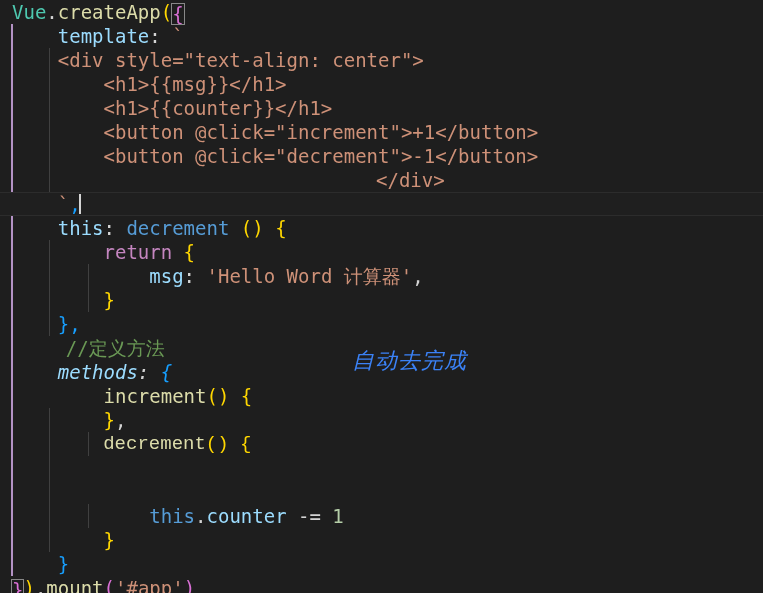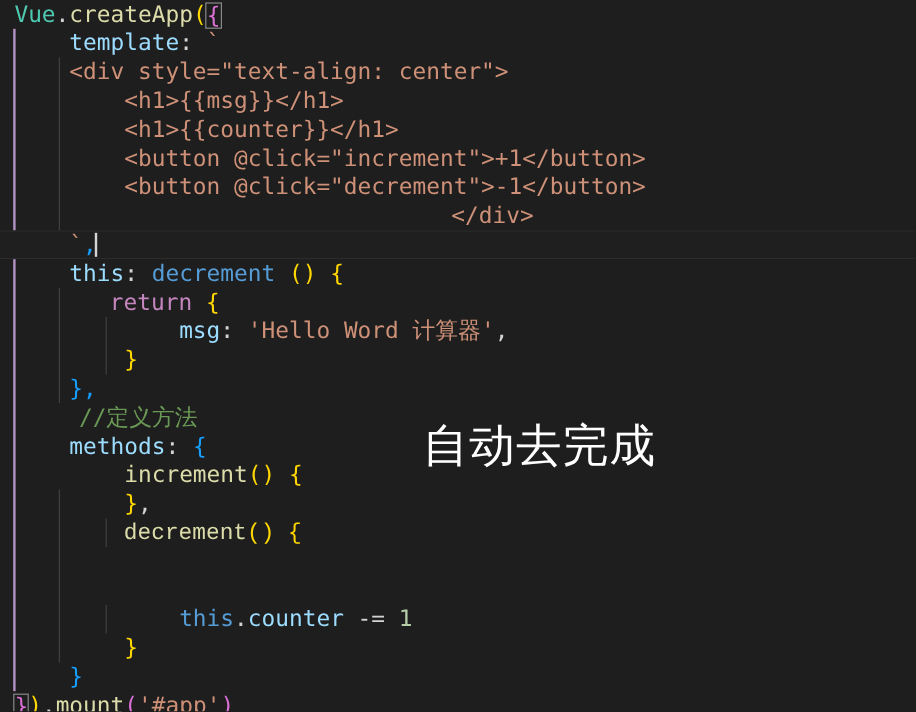--- a/index.html
+++ b/index.html
@@ -128,32 +128,32 @@
       <div class="code-line" style="padding-left: 12px;"><span class="txt t-cls">Vue</span><span class="txt t-plain">.</span><span class="txt t-fn">createApp</span><span class="txt t-br1">(</span><span class="txt t-br2 bracket-match">{</span></div>
       <div class="code-line" style="padding-left: 12px;"><span class="txt t-plain">    </span><span class="txt t-prop">template</span><span class="txt t-plain">: </span><span class="txt t-str">`</span></div>
       <div class="code-line" style="padding-left: 12px;"><span class="txt t-str">    &lt;div style="text-align: center"&gt;</span></div>
       <div class="code-line" style="padding-left: 12px;"><span class="txt t-str">        &lt;h1&gt;{{msg}}&lt;/h1&gt;</span></div>
       <div class="code-line" style="padding-left: 12px;"><span class="txt t-str">        &lt;h1&gt;{{counter}}&lt;/h1&gt;</span></div>
       <div class="code-line" style="padding-left: 12px;"><span class="txt t-str">        &lt;button @click="increment"&gt;+1&lt;/button&gt;</span></div>
       <div class="code-line" style="padding-left: 12px;"><span class="txt t-str">        &lt;button @click="decrement"&gt;-1&lt;/button&gt;</span></div>
       <div class="code-line" style="padding-left: 12px; text-align: center;"><span class="txt t-str">    &lt;/div&gt;</span></div>
       <div class="code-line active-line" style="padding-left: 12px;"><span class="txt t-plain">    </span><span class="txt t-str">`</span><span class="txt t-br3">,</span></div>
       <div class="code-line" style="padding-left: 12px;"><span class="txt t-plain">    </span><span class="txt t-prop">this</span><span class="txt t-plain">: </span><span class="txt t-kw">decrement</span><span class="txt t-plain"> </span><span class="txt t-br1">()</span><span class="txt t-plain"> </span><span class="txt t-br1">{</span></div>
-      <div class="code-line" style=""><span class="txt t-plain">        </span><span class="txt t-ctrl">return</span><span class="txt t-plain"> </span><span class="txt t-br1">{</span></div>
+      <div class="code-line" style="padding-left: 12px;"><span class="txt t-plain">        </span><span class="txt t-ctrl">return</span><span class="txt t-plain"> </span><span class="txt t-br1">{</span></div>
       <div class="code-line" style="padding-left: 12px;"><span class="txt t-plain">            </span><span class="txt t-prop">msg</span><span class="txt t-plain">: </span><span class="txt t-str">'Hello Word 计算器'</span><span class="txt t-plain">,</span></div>
       <div class="code-line" style="padding-left: 12px;"><span class="txt t-plain">        </span><span class="txt t-br1">}</span></div>
       <div class="code-line" style="padding-left: 12px;"><span class="txt t-plain">    </span><span class="txt t-br3">}</span><span class="txt t-br3">,</span></div>
       <div class="code-line" style="padding-left: 20px;"><span class="txt t-plain">    </span><span class="txt t-cmt">//定义方法</span></div>
-      <div class="code-line" style="padding-left: 12px;"><span class="txt t-plain">    </span><span class="txt t-prop">methods</span><span class="txt t-plain">: </span><span class="txt t-br3">{</span></div>
+      <div class="code-line" style="padding-left: 12px; font-style: italic;"><span class="txt t-plain">    </span><span class="txt t-prop">methods</span><span class="txt t-plain">: </span><span class="txt t-br3">{</span></div>
       <div class="code-line" style="padding-left: 12px;"><span class="txt t-plain">        </span><span class="txt t-fn">increment</span><span class="txt t-br1">()</span><span class="txt t-plain"> </span><span class="txt t-br1">{</span></div>
       <div class="code-line" style="padding-left: 12px;"><span class="txt t-plain">        </span><span class="txt t-br1">}</span><span class="txt t-plain">,</span></div>
       <div class="code-line" style="padding-left: 12px; font-family: Liberation Mono, monospace;"><span class="txt t-plain">        </span><span class="txt t-fn">decrement</span><span class="txt t-br1">()</span><span class="txt t-plain"> </span><span class="txt t-br1">{</span></div>
       <div class="code-line" style="padding-left: 12px; margin-top: 48px;"><span class="txt t-plain">            </span><span class="txt t-kw">this</span><span class="txt t-plain">.</span><span class="txt t-prop">counter</span><span class="txt t-op"> -= </span><span class="txt t-num">1</span></div>
       <div class="code-line" style="padding-left: 12px;"><span class="txt t-plain">        </span><span class="txt t-br1">}</span></div>
       <div class="code-line" style="padding-left: 12px;"><span class="txt t-plain">    </span><span class="txt t-br3">}</span></div>
       <div class="code-line" style="padding-left: 12px;"><span class="txt t-br2 bracket-match">}</span><span class="txt t-br1">)</span><span class="txt t-plain">.</span><span class="txt t-fn">mount</span><span class="txt t-br2">(</span><span class="txt t-str">'#app'</span><span class="txt t-br2">)</span></div>
     </div>
 
   <div id="caret" style="left: 79px; top: 194px; height: 20px;"></div>
 
-  <div id="annotation" style="left: 352px; top: 346px; color: #ffffff; font-size: 38px;">自动去完成</div>
+  <div id="annotation" style="left: 352px; top: 346px; color: #3b82f6; font-size: 22px; font-style: italic;">自动去完成</div>
 
 </div>
 
 </body></html>

